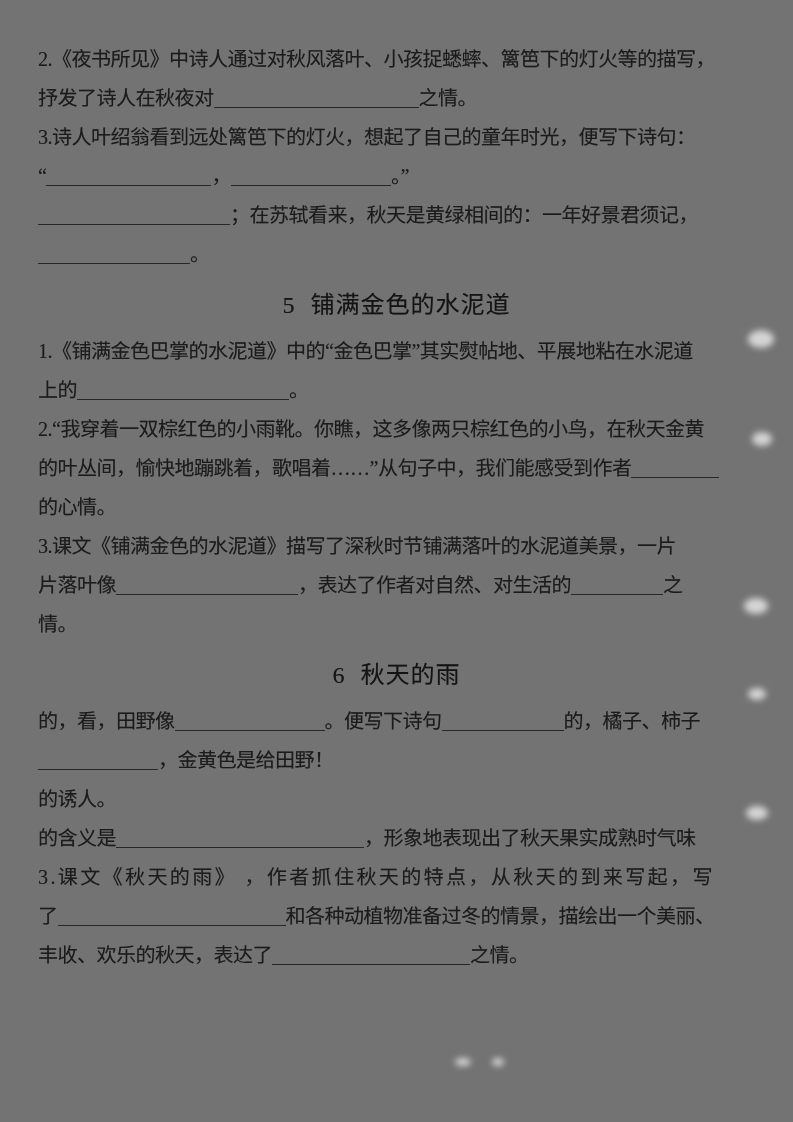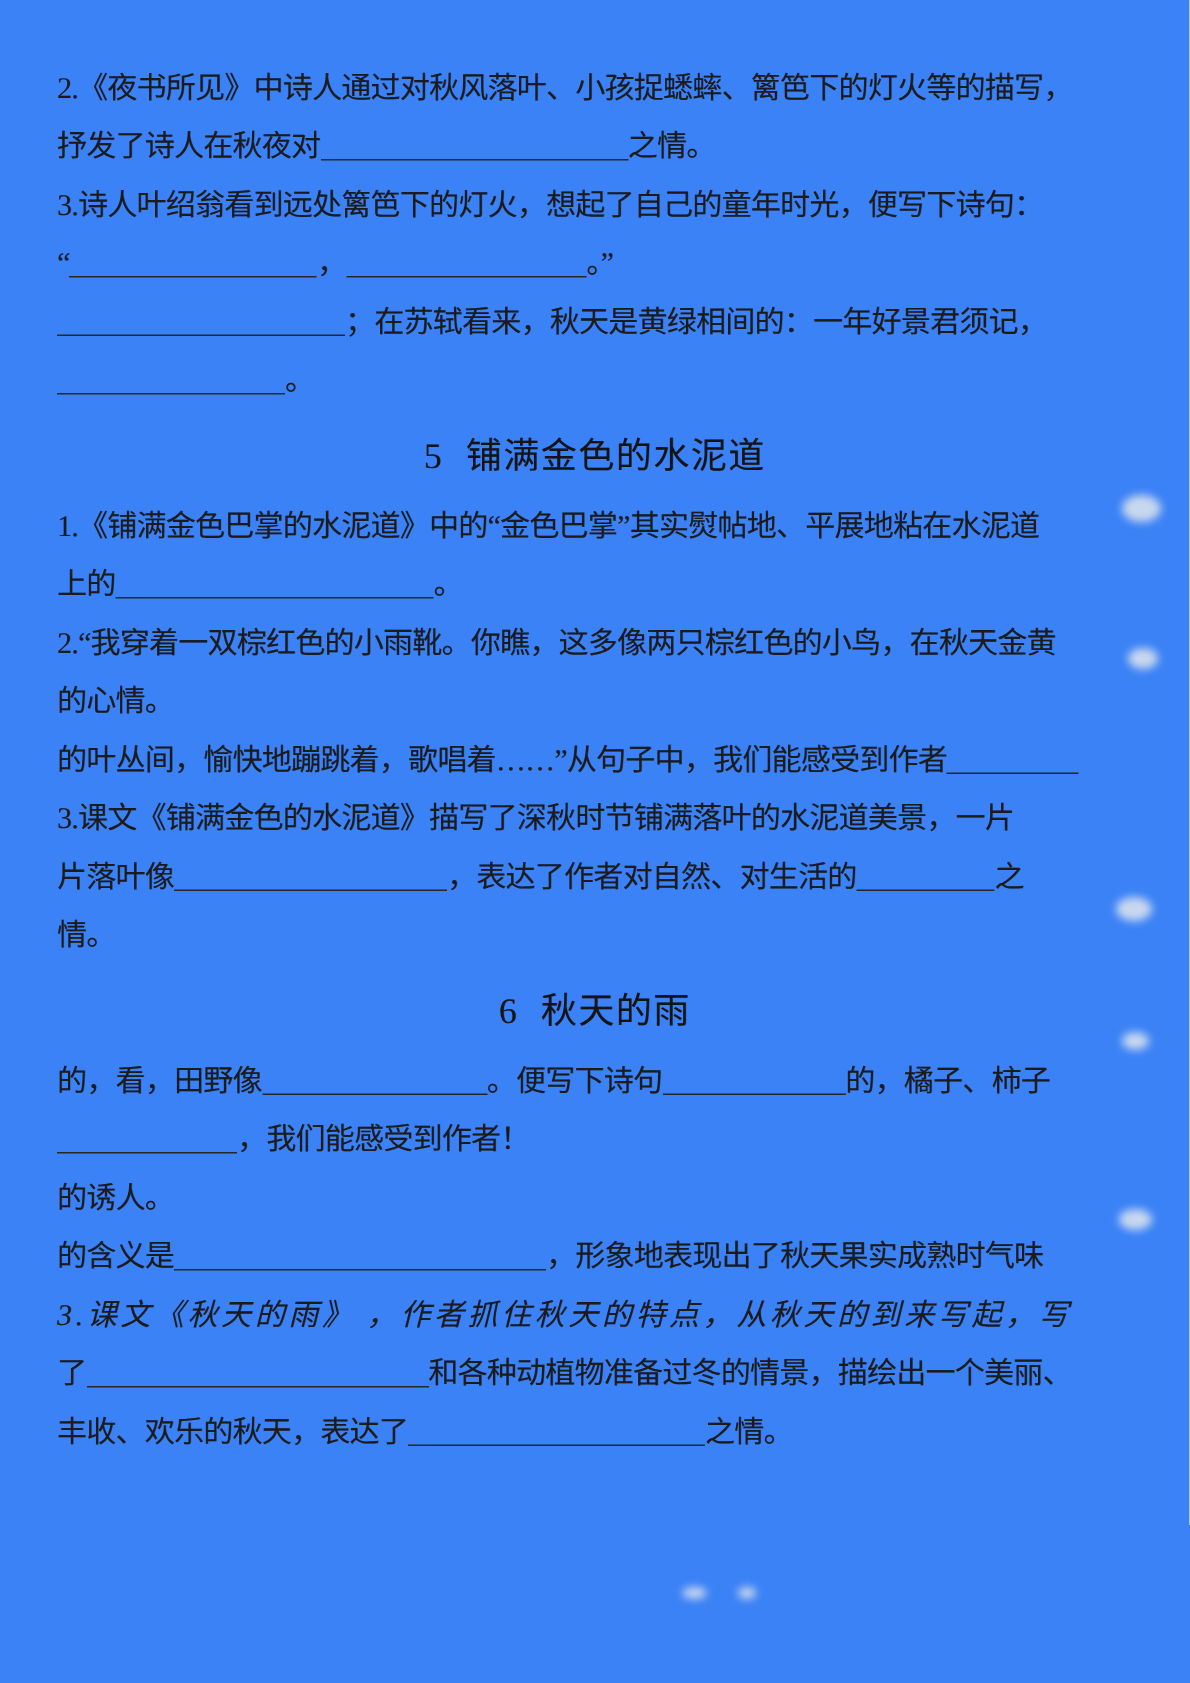--- a/index.html
+++ b/index.html
@@ -1,32 +1,32 @@
 <!DOCTYPE html>
 <html lang="zh-CN"><head>
 <meta charset="utf-8">
 <style>
   html,body{margin:0;padding:0;background:#ffffff;}
   .sheet{
     position:relative;
     width:793px;height:1122px;
-    background:#3b82f6;
+    background:#737373;
     overflow:hidden;
     font-family:"Liberation Serif","DejaVu Serif",serif;
     color:#1b1b1b;
   }
   .content{position:absolute;left:38px;top:40px;width:717px;}
   .line{
     height:39px;line-height:39px;
     white-space:nowrap;
     font-size:20px;letter-spacing:-0.5px;
     color:#1b1b1b;
     text-shadow:0.3px 0.3px 0 rgba(0,0,0,0.30);
   }
-  .line.loose{letter-spacing:2.4px;font-style:italic;}
+  .line.loose{letter-spacing:2.4px;}
   .blank{
     display:inline-block;
     border-bottom:1.6px solid #272727;
     height:0.9em;
     transform:translateY(3px);
   }
   .heading{
     margin:14px 0 10px 0;
     height:34px;line-height:34px;
     text-align:center;
@@ -69,35 +69,35 @@
     </section>
 
     <section class="section">
       <h2 class="heading">
         <span class="hnum">5</span><span class="htitle">铺满金色的水泥道</span>
       </h2>
       <div class="lines">
           <div class="line"><span class="run">1.《铺满金色巴掌的水泥道》中的“金色巴掌”其实熨帖地、平展地粘在水泥道</span></div>
           <div class="line"><span class="run">上的</span><span class="blank" style="width: 212px;"></span><span class="run">。</span></div>
           <div class="line"><span class="run">2.“我穿着一双棕红色的小雨靴。你瞧，这多像两只棕红色的小鸟，在秋天金黄</span></div>
+          <div class="line"><span class="run">的叶丛间，愉快地蹦跳着，歌唱着……”从句子中，我们能感受到作者</span><span class="blank" style="width: 88px;"></span></div>
           <div class="line"><span class="run">的心情。</span></div>
-          <div class="line"><span class="run">的叶丛间，愉快地蹦跳着，歌唱着……”从句子中，我们能感受到作者</span><span class="blank" style="width: 88px;"></span></div>
           <div class="line"><span class="run">3.课文《铺满金色的水泥道》描写了深秋时节铺满落叶的水泥道美景，一片</span></div>
           <div class="line"><span class="run">片落叶像</span><span class="blank" style="width: 182px;"></span><span class="run">，表达了作者对自然、对生活的</span><span class="blank" style="width: 92px;"></span><span class="run">之</span></div>
           <div class="line"><span class="run">情。</span></div>
         </div>
     </section>
 
     <section class="section">
       <h2 class="heading">
         <span class="hnum">6</span><span class="htitle">秋天的雨</span>
       </h2>
       <div class="lines">
           <div class="line"><span class="run">的，看，田野像</span><span class="blank" style="width: 150px;"></span><span class="run">。便写下诗句</span><span class="blank" style="width: 122px;"></span><span class="run">的，橘子、柿子</span></div>
-          <div class="line"><span class="blank" style="width: 120px;"></span><span class="run">，我们能感受到作者！</span></div>
+          <div class="line"><span class="blank" style="width: 120px;"></span><span class="run">，金黄色是给田野！</span></div>
           <div class="line"><span class="run">的诱人。</span></div>
           <div class="line"><span class="run">的含义是</span><span class="blank" style="width: 248px;"></span><span class="run">，形象地表现出了秋天果实成熟时气味</span></div>
           <div class="line loose"><span class="run">3.课文《秋天的雨》 ，作者抓住秋天的特点，从秋天的到来写起，写</span></div>
           <div class="line"><span class="run">了</span><span class="blank" style="width: 228px;"></span><span class="run">和各种动植物准备过冬的情景，描绘出一个美丽、</span></div>
           <div class="line"><span class="run">丰收、欢乐的秋天，表达了</span><span class="blank" style="width: 198px;"></span><span class="run">之情。</span></div>
         </div>
     </section>
 
   </div>
 

